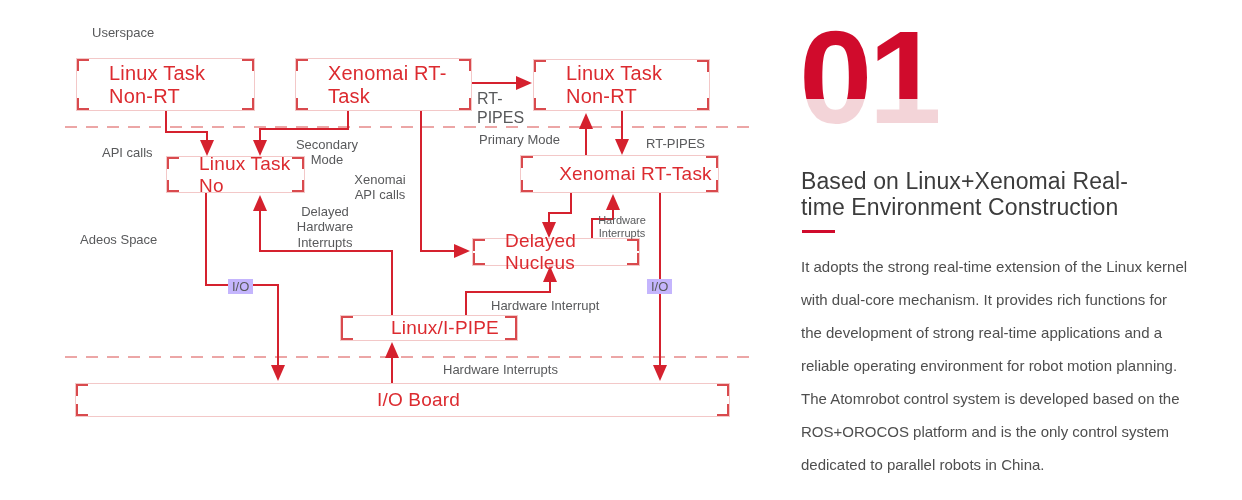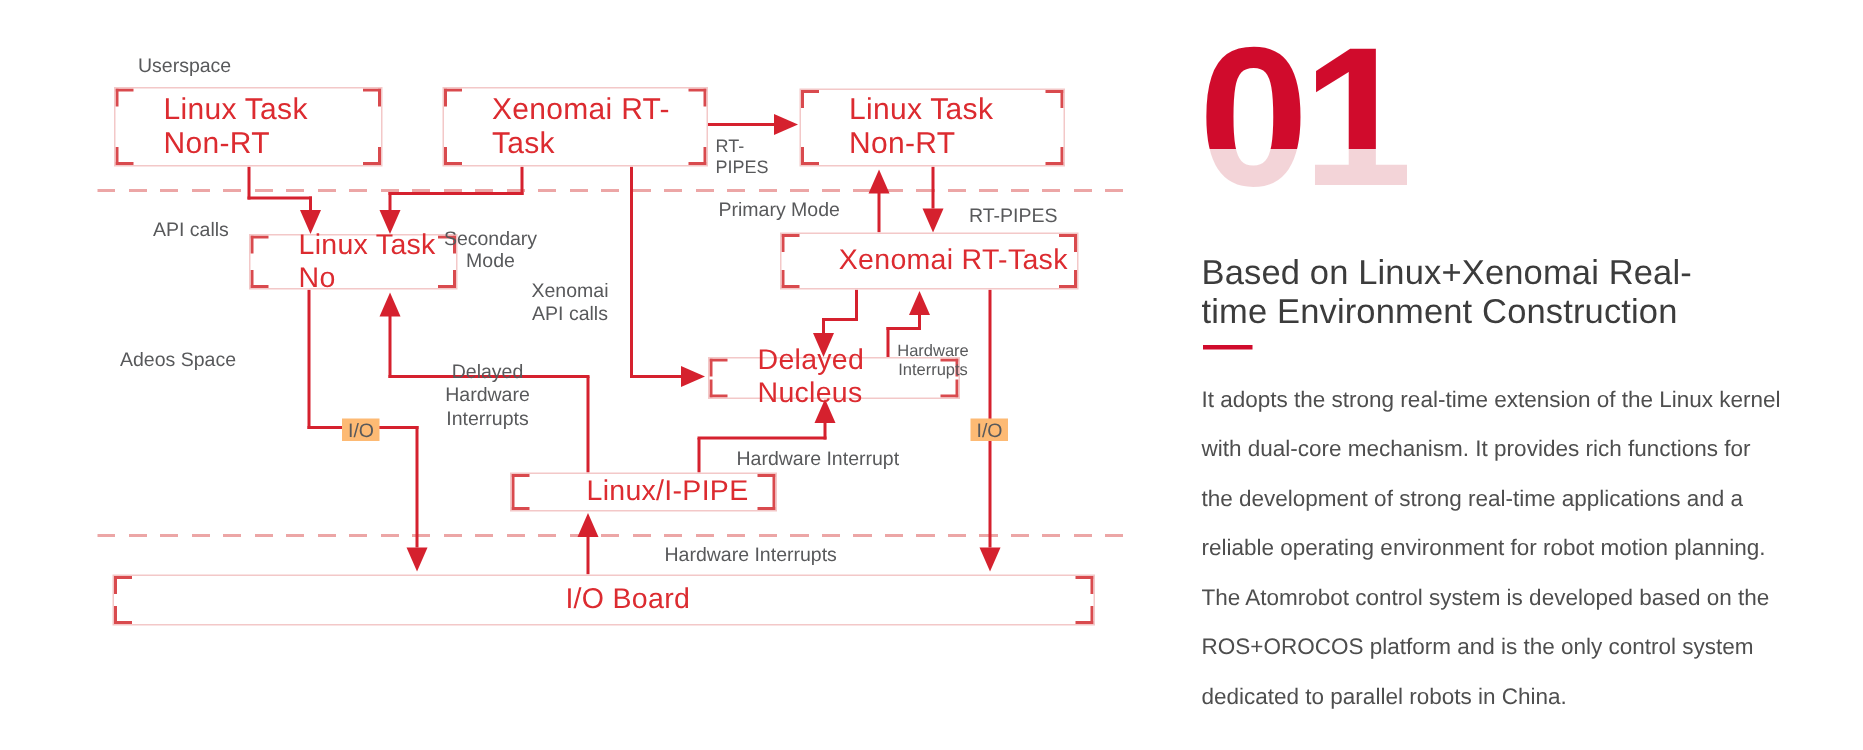--- a/index.html
+++ b/index.html
@@ -40,23 +40,23 @@
     border-left:7px solid transparent; border-right:7px solid transparent;
     border-bottom:16px solid #d5212e; }
   .ah-right { position:absolute; width:0; height:0; z-index:2;
     border-top:7px solid transparent; border-bottom:7px solid transparent;
     border-left:16px solid #d5212e; }
   
   .lbl {
     position:absolute; color:#58595b; font-size:13px; line-height:1.18;
     white-space:pre-line; z-index:4;
   }
-  .lbl.c { text-align:center;margin-top:14px; }
+  .lbl.c { text-align:center; }
   .lbl.sm { font-size:11px; }
-  .lbl.onln { background:#fdba74; padding:0 4px; }
+  .lbl.onln { background:#c4b5fd; padding:0 4px; }
   
   .bignum {
     position:absolute; left:799px; top:12px; font-size:132px; line-height:132px;
     font-weight:800; letter-spacing:-4px; z-index:2;
     background:linear-gradient(180deg,#d00b2c 66%,#f3d4d8 66%);
     -webkit-background-clip:text; background-clip:text; color:transparent;
   }
   .sec-title {
     position:absolute; left:801px; top:168px; width:430px;
     font-size:23px; line-height:26px; color:#3c3c3c; font-weight:400;
@@ -134,32 +134,32 @@
 
     <div class="dbox big" style="left:76px;top:58px;width:179px;height:53px;">Linux Task Non-RT</div>
     <div class="dbox big" style="left:295px;top:58px;width:177px;height:53px;">Xenomai RT-Task</div>
     <div class="dbox big" style="left:533px;top:59px;width:177px;height:52px;">Linux Task Non-RT</div>
     <div class="dbox" style="left:166px;top:156px;width:139px;height:37px;">Linux Task No</div>
     <div class="dbox" style="left:520px;top:155px;width:199px;height:38px;">Xenomai RT-Task</div>
     <div class="dbox" style="left:472px;top:238px;width:168px;height:28px;">Delayed Nucleus</div>
     <div class="dbox" style="left:340px;top:315px;width:178px;height:26px;">Linux/I-PIPE</div>
     <div class="dbox" style="left:75px;top:383px;width:655px;height:34px;">I/O Board</div>
 
-    <div class="lbl" style="left:92px;top:36px;">Userspace</div>
+    <div class="lbl" style="left:92px;top:25px;">Userspace</div>
     <div class="lbl" style="left:102px;top:145px;">API calls</div>
     <div class="lbl c" style="left:295px;top:137px;width:64px;">Secondary
 Mode</div>
     <div class="lbl" style="left:479px;top:132px;">Primary Mode</div>
-    <div class="lbl" style="left:477px;top:90px;font-size:12px;">RT-
+    <div class="lbl" style="left:477px;top:90px;font-size:16px;">RT-
 PIPES</div>
     <div class="lbl" style="left:646px;top:136px;">RT-PIPES</div>
     <div class="lbl c" style="left:352px;top:172px;width:56px;">Xenomai
 API calls</div>
     <div class="lbl" style="left:80px;top:232px;">Adeos Space</div>
-    <div class="lbl c" style="left:292px;top:226px;width:66px;text-align:center;">Delayed
+    <div class="lbl c" style="left:292px;top:204px;width:66px;text-align:center;">Delayed
 Hardware
 Interrupts</div>
     <div class="lbl c sm" style="left:594px;top:214px;width:56px;">Hardware
 Interrupts</div>
     <div class="lbl" style="left:491px;top:298px;">Hardware Interrupt</div>
     <div class="lbl onln" style="left:228px;top:279px;">I/O</div>
     <div class="lbl onln" style="left:647px;top:279px;">I/O</div>
     <div class="lbl" style="left:443px;top:362px;">Hardware Interrupts</div>
   </div>
 

